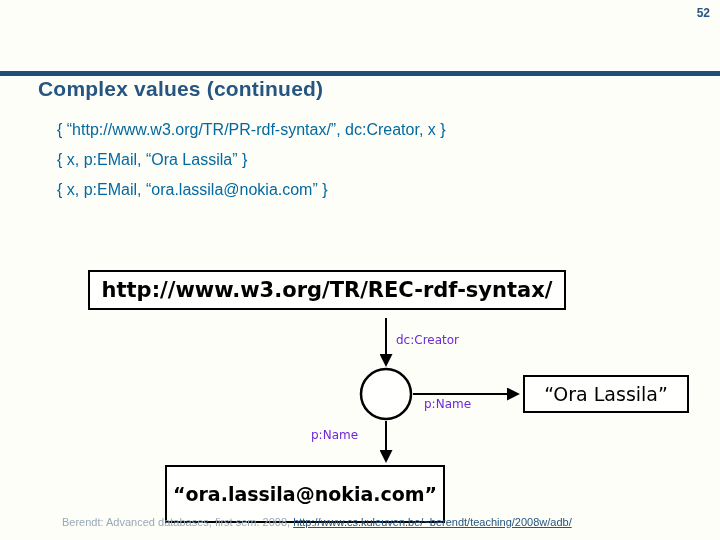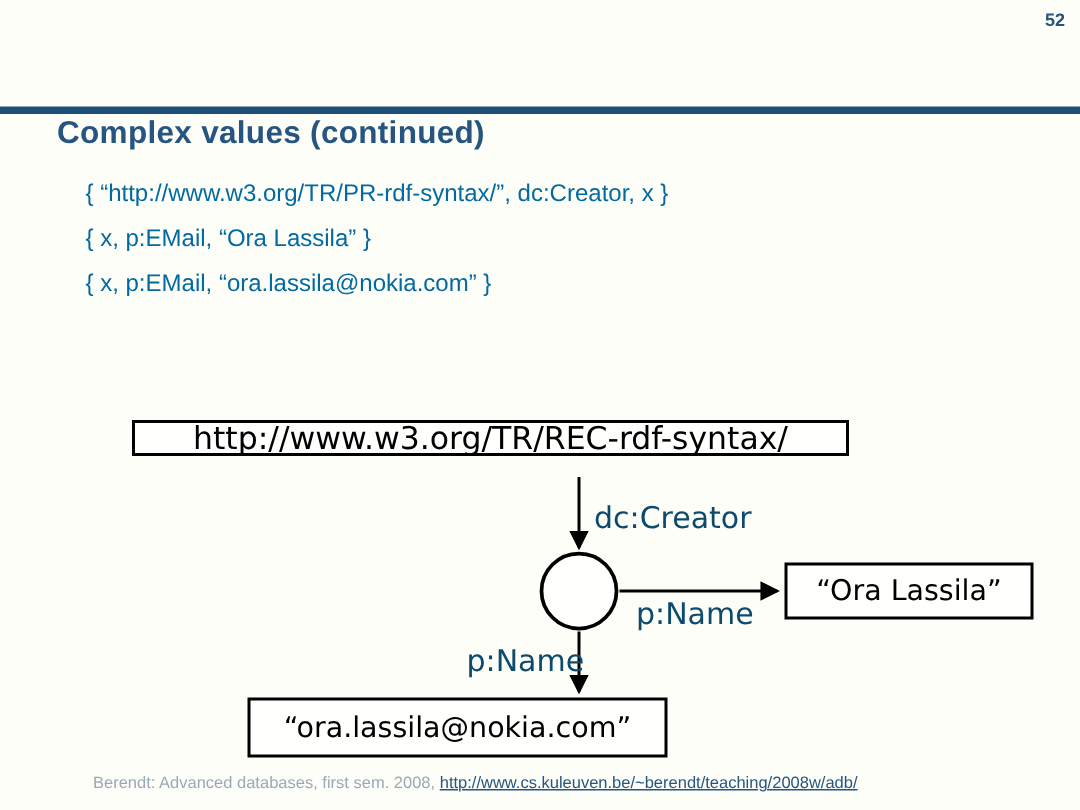--- a/index.html
+++ b/index.html
@@ -44,25 +44,25 @@
     width: 720px; height: 245px;
     font-family: "DejaVu Sans", sans-serif;
   }
   .diagram svg { position: absolute; left: 0; top: 0; }
   .node-box {
     position: absolute;
     border: 2px solid #000; background: #fffffe;
     display: flex; align-items: center; justify-content: center;
     white-space: nowrap; color: #000;
   }
-  .uri-box   { left: 88px;  top: 10px;   width: 478px; height: 24px; font-size: 21px; }
+  .uri-box   { left: 88px;  top: 0;   width: 478px; height: 40px; font-size: 21px; font-weight: bold; }
   .name-box  { left: 523px; top: 105px; width: 166px; height: 38px; font-size: 19px; }
-  .email-box { left: 165px; top: 195px; width: 280px; height: 40px; font-size: 19px; }
+  .email-box { left: 165px; top: 195px; width: 280px; height: 58px; font-size: 19px; font-weight: bold; }
   .edge-label {
-    position: absolute; color: #0c4a6e; font-size: 20px; white-space: nowrap;
+    position: absolute; color: #6d28d9; font-size: 12px; white-space: nowrap;
   }
   .lbl-creator { left: 396px; top: 63px; }
   .lbl-name    { left: 424px; top: 127px; }
   .lbl-email   { left: 311px; top: 158px; }
 
   .footer {
     position: absolute; left: 62px; top: 516px;
     font-size: 11px; font-weight: normal; white-space: nowrap;
   }
   .footer .credit { color: #9aa8b8; }

